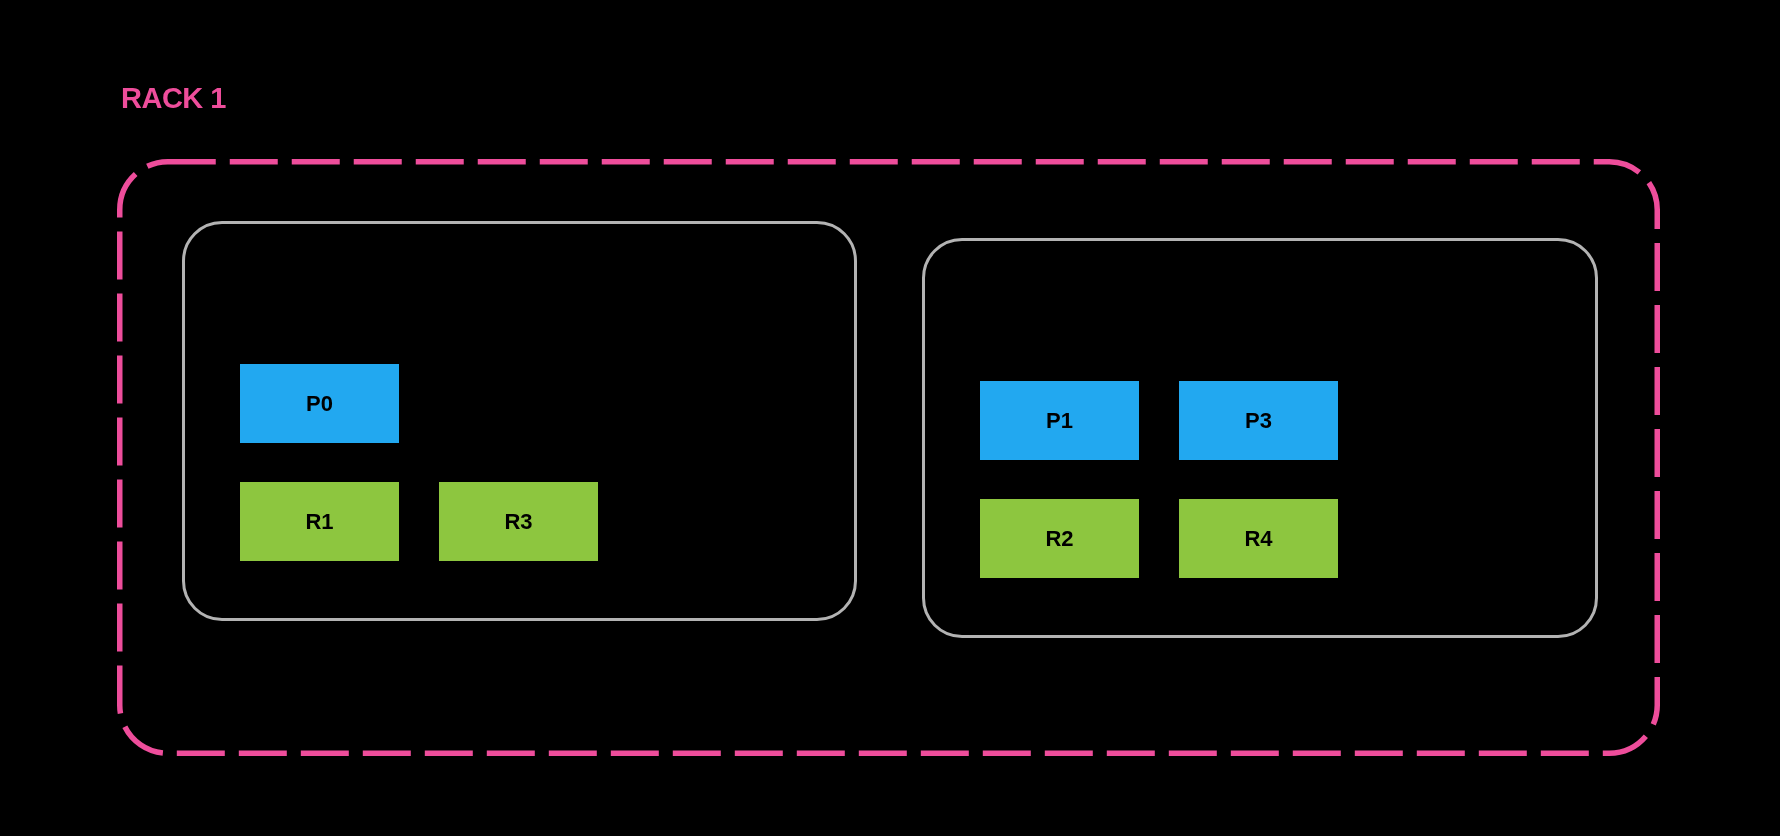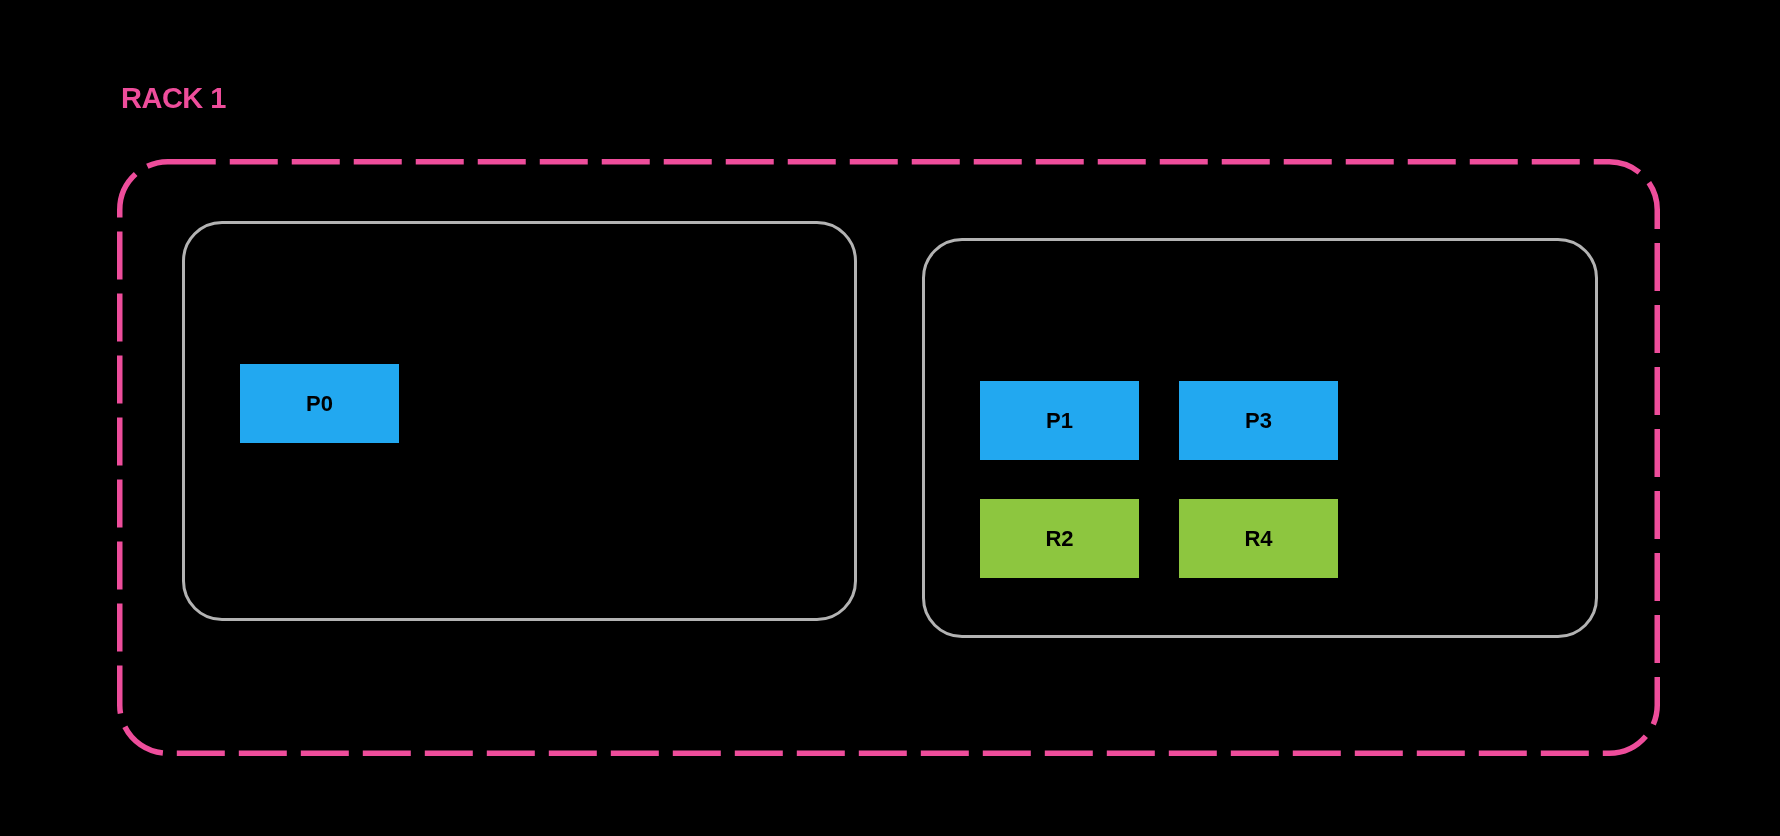--- a/index.html
+++ b/index.html
@@ -73,20 +73,24 @@
 
   <svg class="rack-outline-svg" width="1543" height="597" viewBox="0 0 1543 597">
     <rect x="2.75" y="2.75" width="1537.5" height="591.5" rx="48" fill="none" stroke-width="5.5" stroke-dasharray="48 14" stroke="#EE4D9B"></rect>
   </svg>
 
   <div class="node" style="left:182px; top:221px; width:675px; height:400px;">
     <div class="chips">
       <div class="chip-row">
         <div class="chip primary">P0</div>
       </div>
+      <div class="chip-row">
+        <div class="chip replica">R1</div>
+        <div class="chip replica">R3</div>
+      </div>
     </div>
   </div>
 
   <div class="node" style="left:922px; top:238px; width:676px; height:400px;">
     <div class="chips">
       <div class="chip-row">
         <div class="chip primary">P1</div>
         <div class="chip primary">P3</div>
       </div>
       <div class="chip-row">

